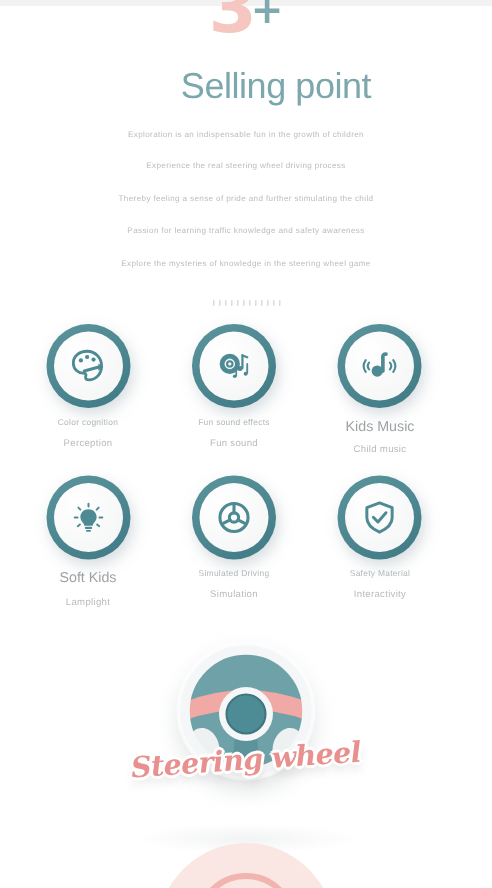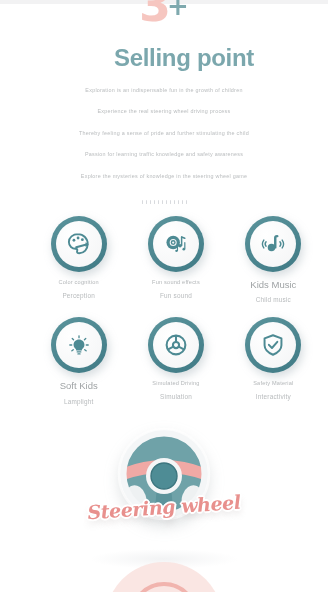--- a/index.html
+++ b/index.html
@@ -56,21 +56,21 @@
     margin-left: -3px;
   }
 
   
   .title {
     position: absolute;
     top: 44px;
     left: 0; right: 0;
     text-align: center;
     font-size: 24px;
-    font-weight: bold;
+    font-weight: normal;
     color: #7ba7ad;
     letter-spacing: -0.3px;
     padding-left: 40px;
   }
 
   
   .body-copy {
     position: absolute;
     top: 88px;
     left: 0; right: 0;
@@ -99,21 +99,21 @@
     width: 1px;
     height: 4px;
     background: #d8dade;
     border-radius: 1px;
   }
 
   
   .features {
     position: absolute;
     top: 216px;
-    left: 30px;
+    left: 10px;
     width: 292px;
     display: grid;
     grid-template-columns: repeat(3, 1fr);
     row-gap: 14px;
   }
   .feature {
     display: flex;
     flex-direction: column;
     align-items: center;
   }

